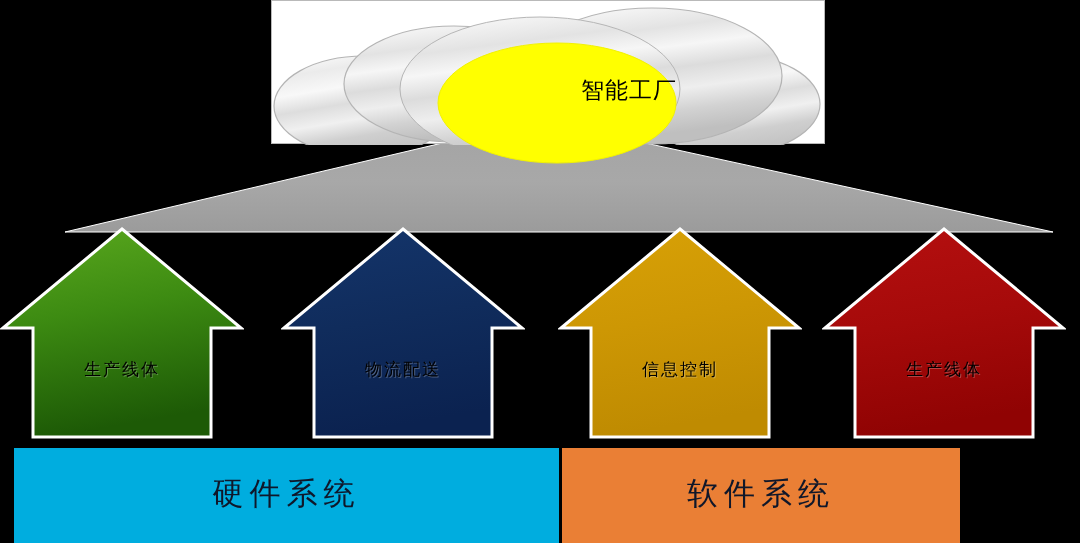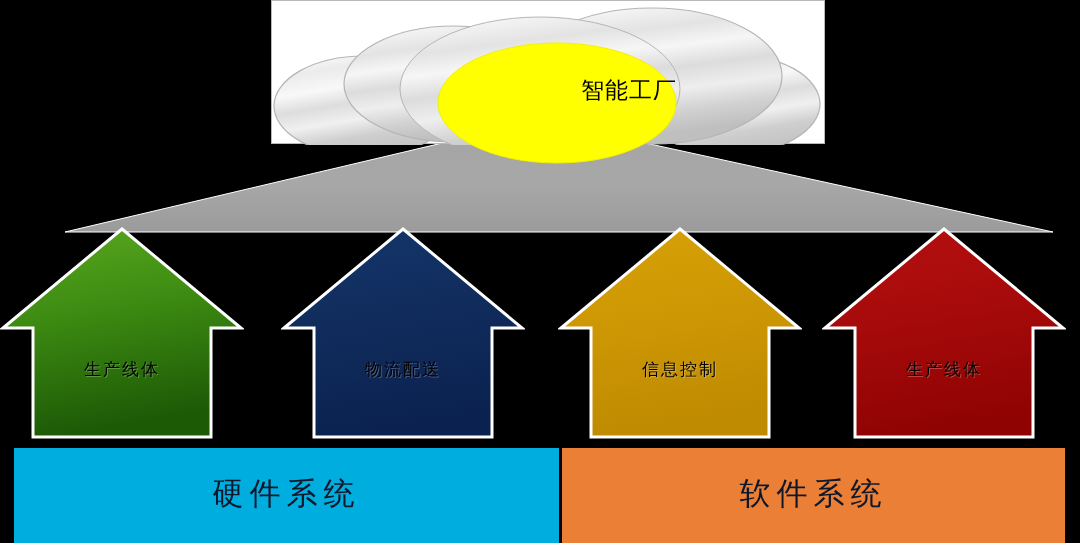--- a/index.html
+++ b/index.html
@@ -78,21 +78,21 @@
     justify-content: center;
     box-sizing: border-box;
   }
   #base-hardware {
     left: 14px;
     width: 545px;
     background: #00addf;
   }
   #base-software {
     left: 562px;
-    width: 503px;
+    width: 398px;
     background: #ea7f35;
   }
   .base-label {
     font-size: 31px;
     color: #0f172a;
     letter-spacing: 6px;
     margin-top: -4px;
   }
   .ellipse-text {
     position: absolute;

